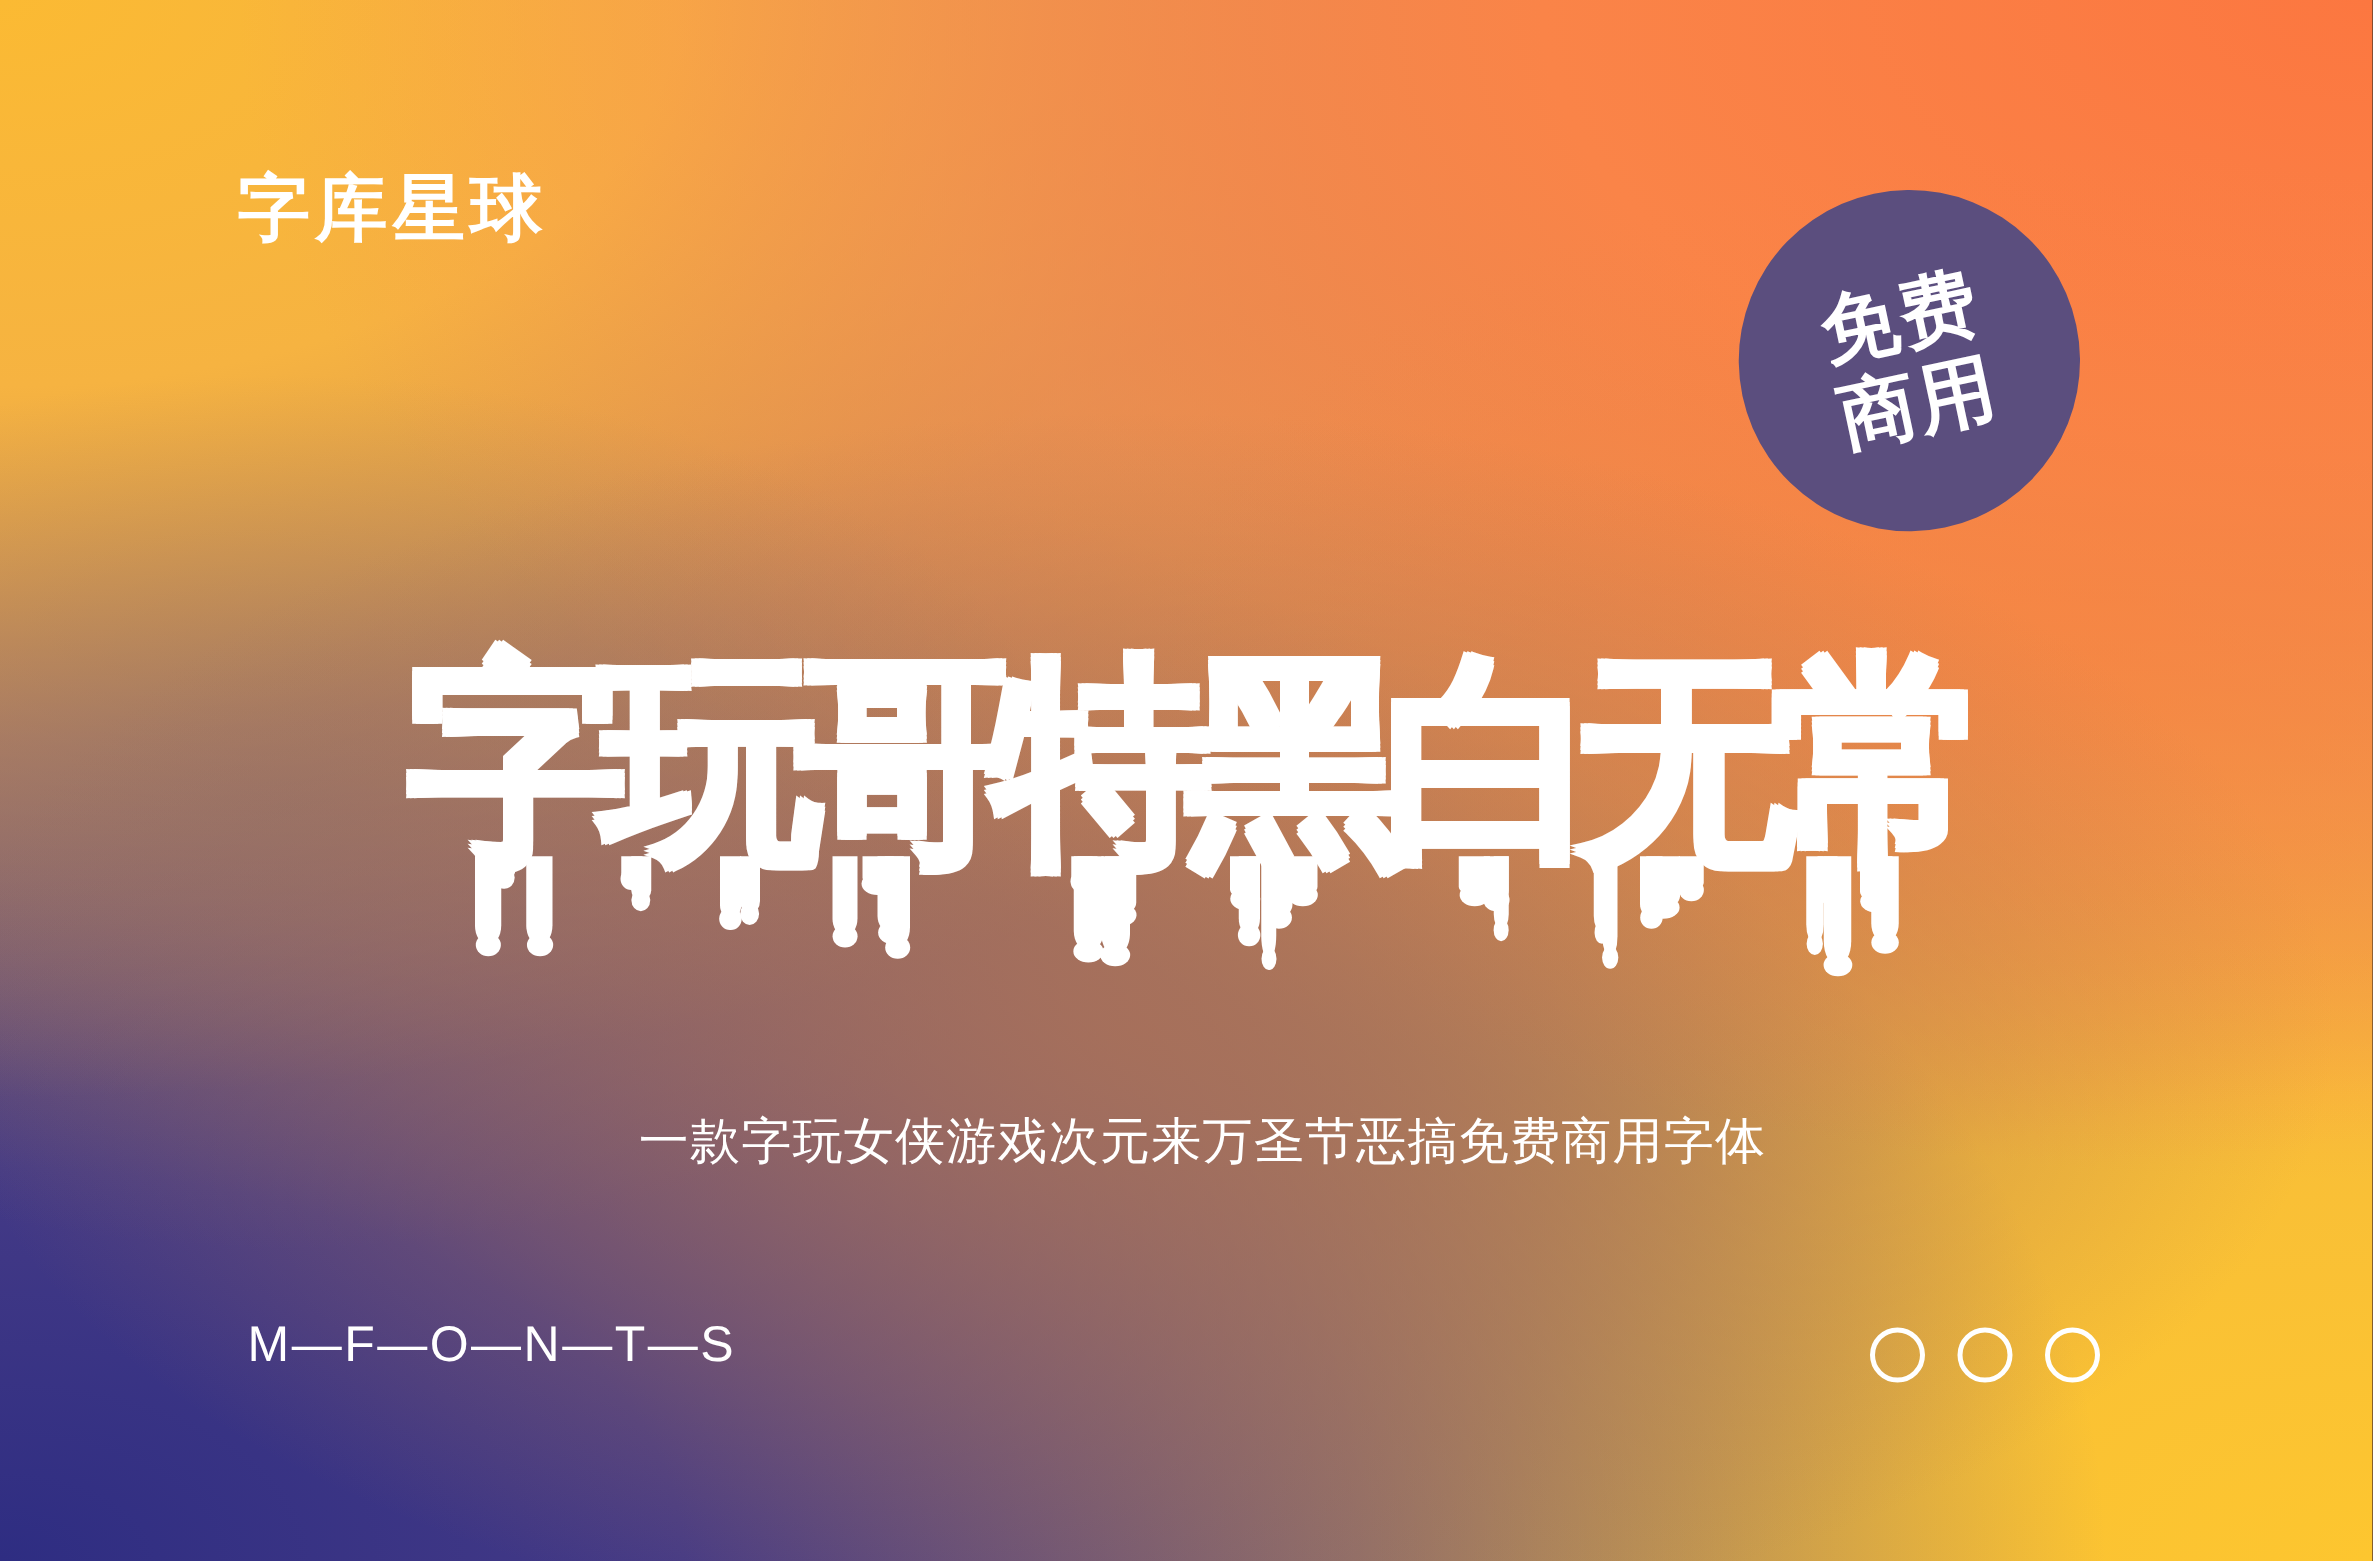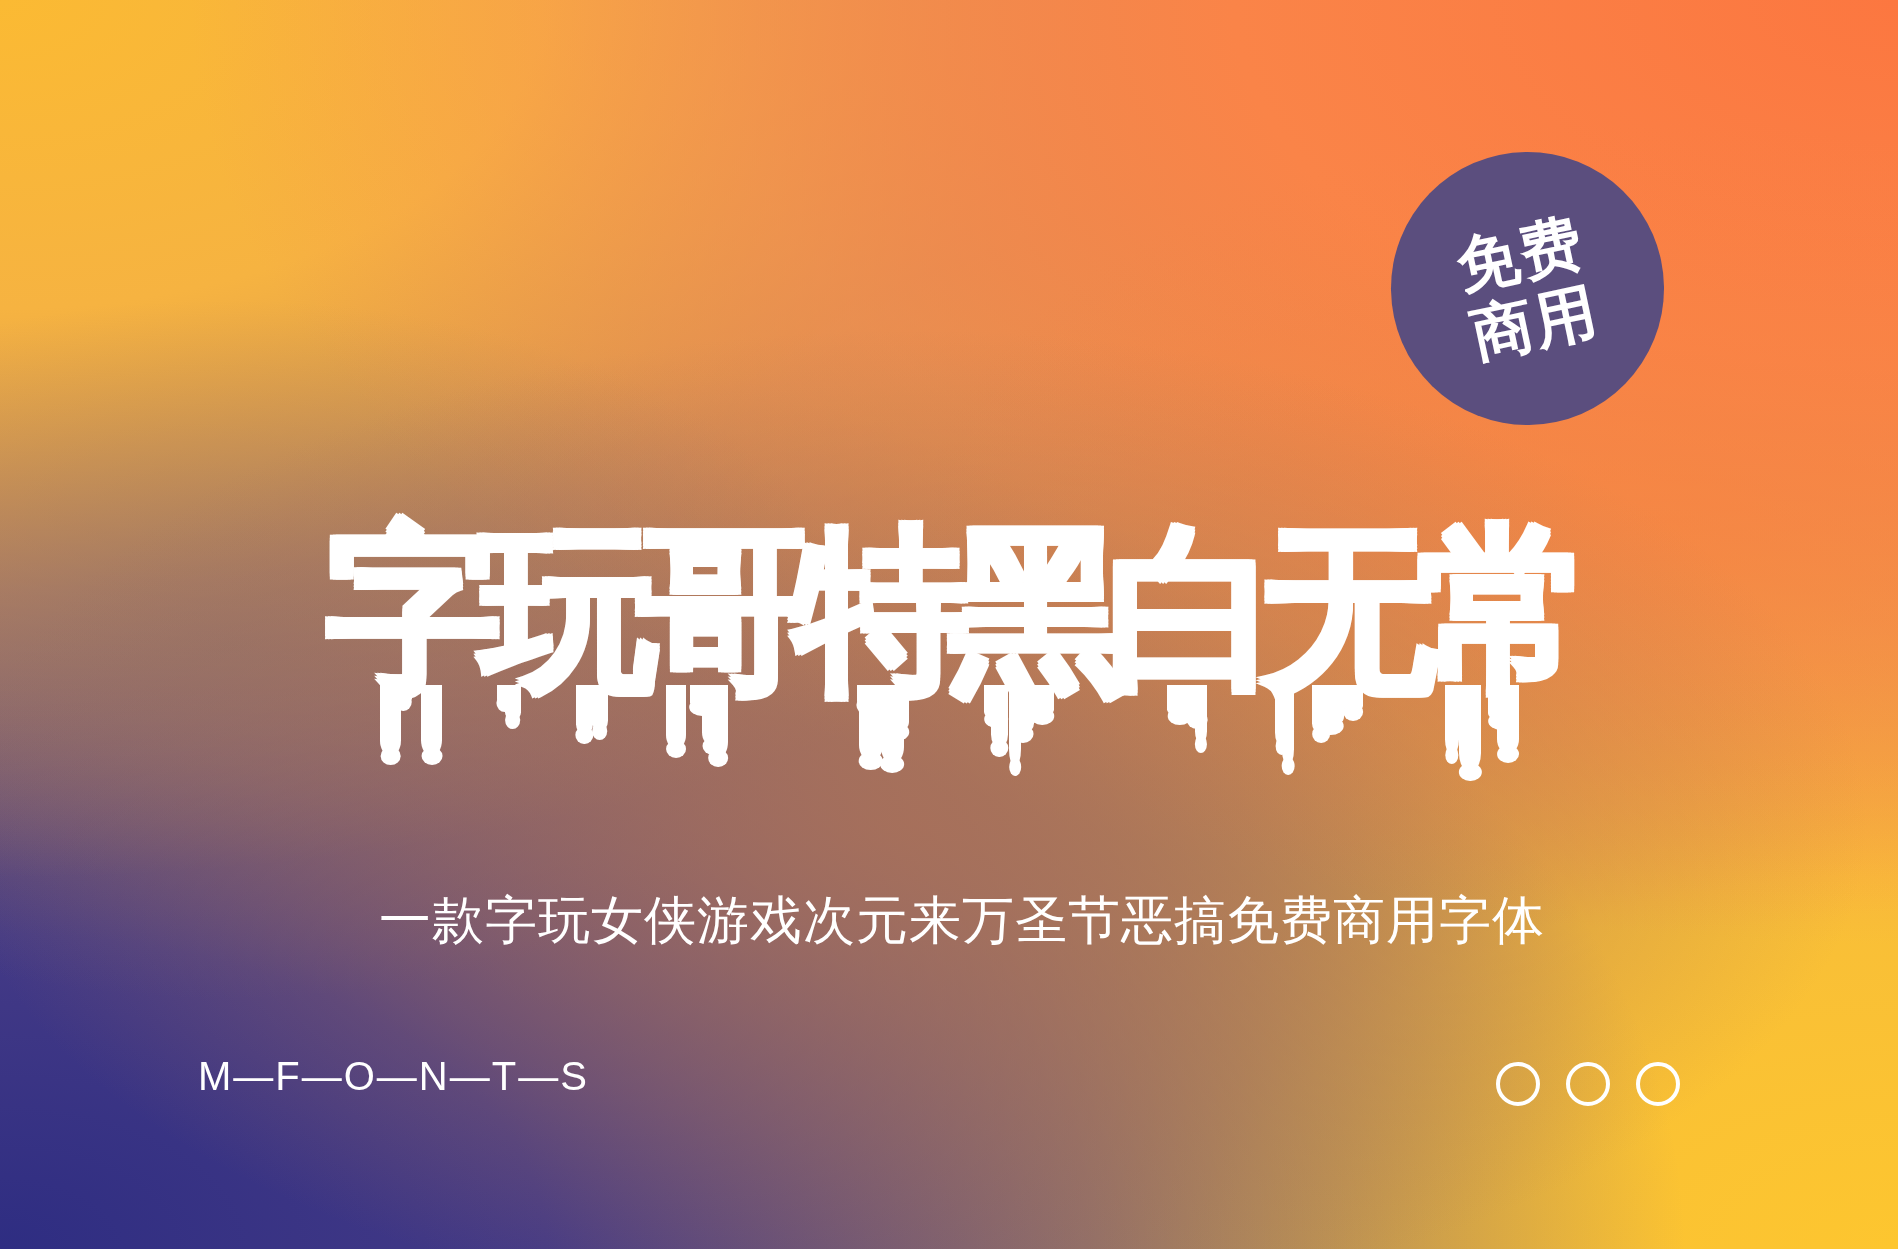--- a/index.html
+++ b/index.html
@@ -140,21 +140,21 @@
     border-radius:50%;
   }
 
   
   .subtitle{
     position:absolute;
     left:0; right:0;
     top:888px;
     text-align:center;
     color:#ffffff;
-    font-size:52px;
+    font-size:40px;
     font-weight:400;
     letter-spacing:1px;
     line-height:1.25;
     white-space:nowrap;
     padding-left:26px;
   }
 
   
   .footer-brand{
     position:absolute;
@@ -180,20 +180,21 @@
 </style>
 </head>
 <body>
 
 <div class="poster">
 
   <div class="bg-base"></div>
   <div class="bg-l1"></div>
   <div class="bg-l2"></div>
 
+  <div class="logo">字库星球</div>
 
   <div class="badge">
     <div class="badge-line">免费</div>
     <div class="badge-line">商用</div>
   </div>
 
   <div class="title-wrap">
     <div class="title" id="title-row">
         <div class="glyph">
           <span class="ch">字</span>

